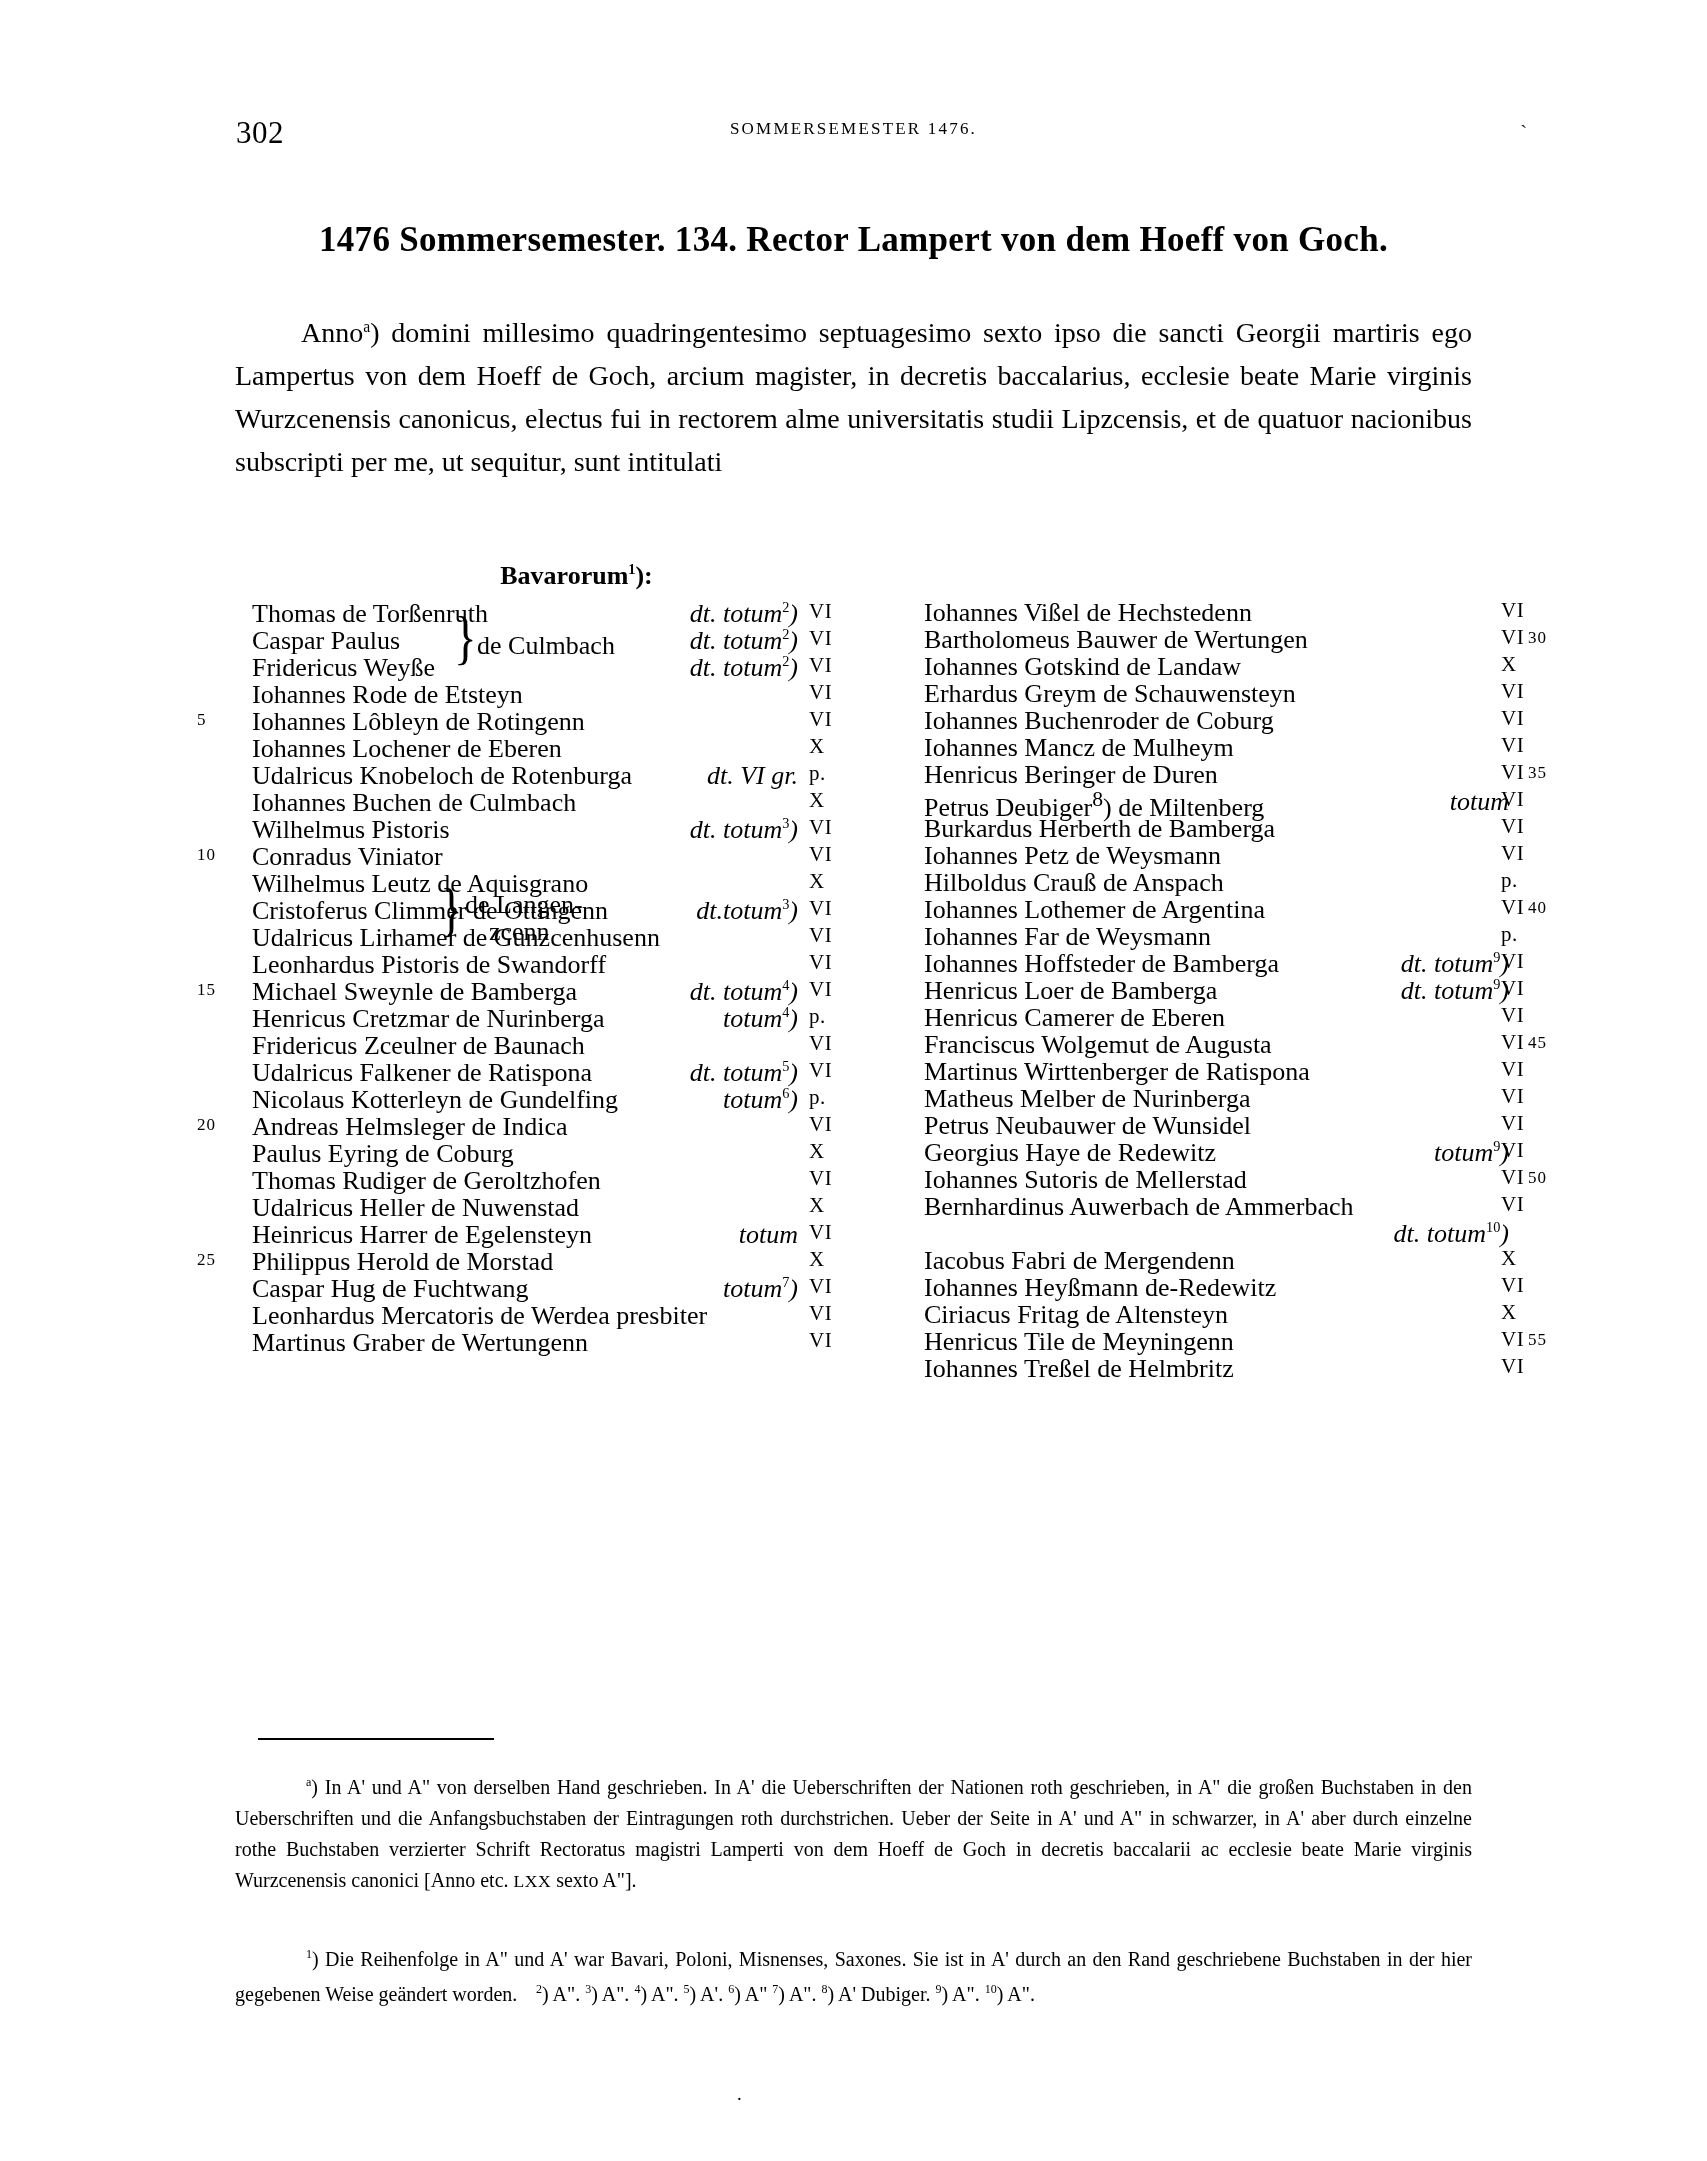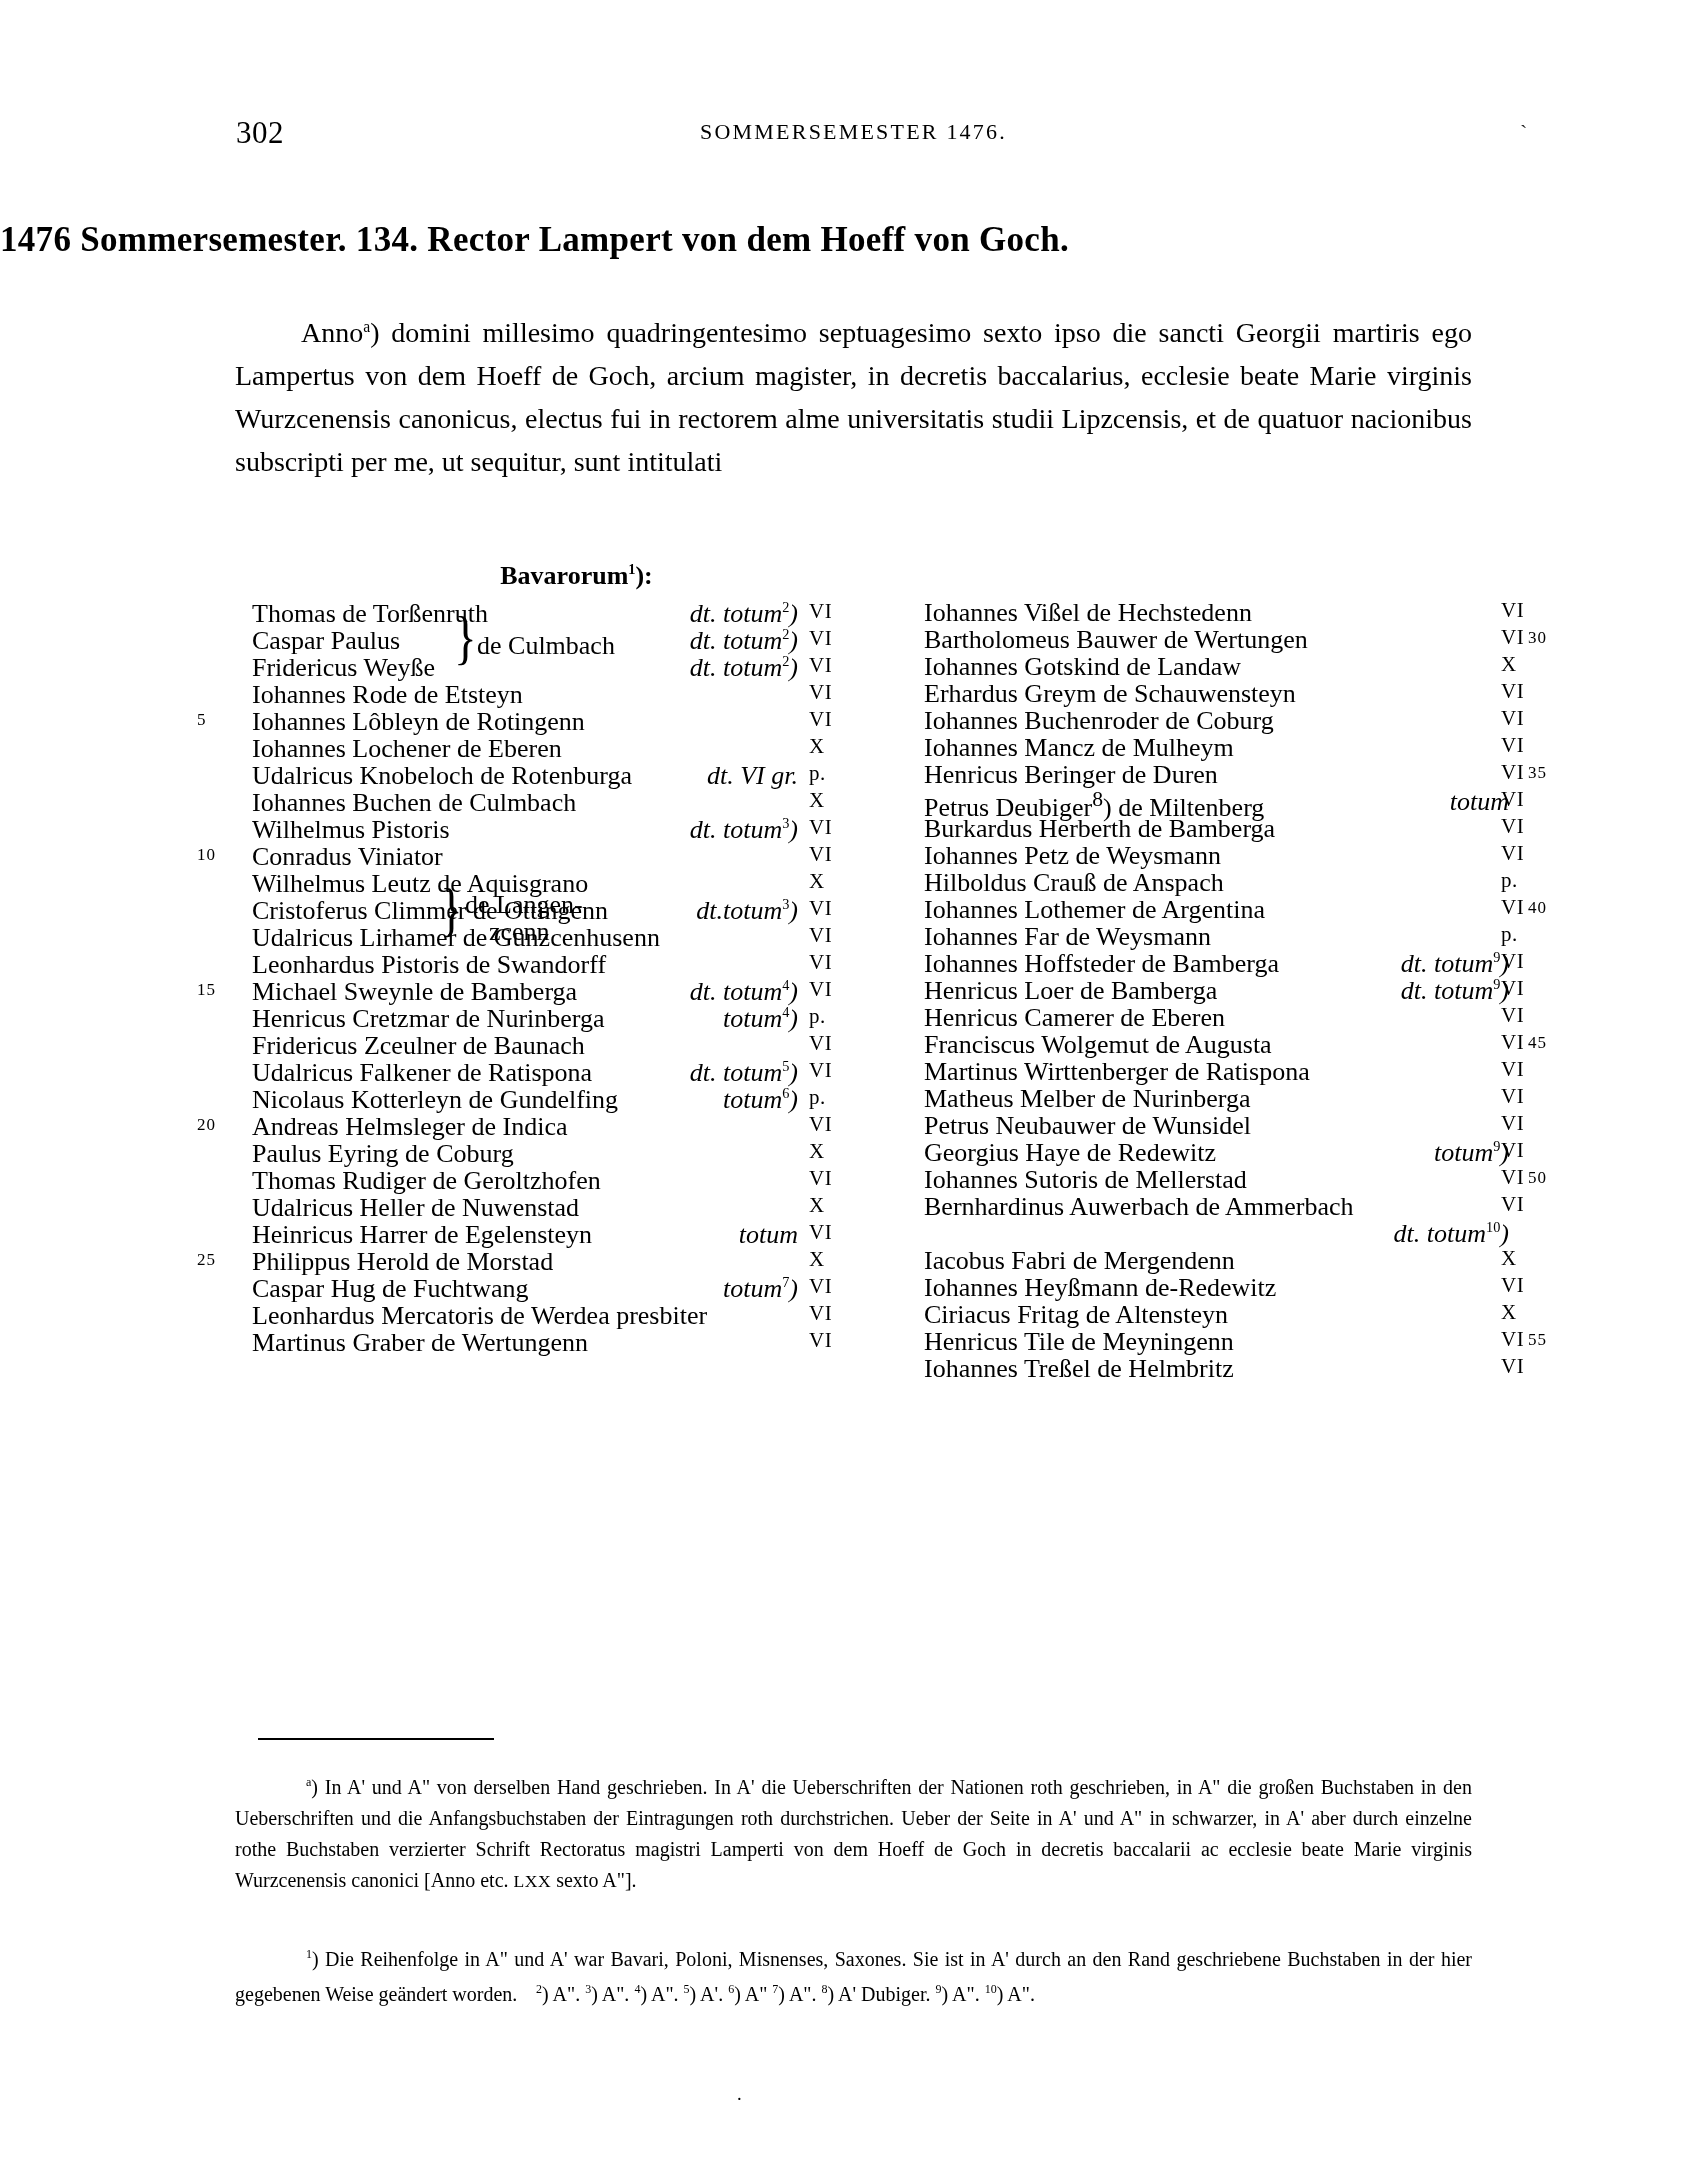--- a/index.html
+++ b/index.html
@@ -14,30 +14,31 @@
 
   
   .runhead { position:absolute; top:115px; left:0; width:1707px; height:33px; }
   .folio {
     position:absolute; left:236px; top:0;
     font-size:31px; letter-spacing:0.5px;
   }
   .runhead-title {
     position:absolute; left:0; top:4.4px; width:1707px;
     text-align:center;
-    font-size:22px; letter-spacing:2.2px;
+    font-size:17px; letter-spacing:2.2px;
   }
   .tickmark {
     position:absolute; left:1520px; top:120px;
     font-size:22px; color:#222;
   }
 
   
   .headline {
     position:absolute; left:0; top:220px; width:1707px;
+    text-align:center;
     font-size:35px; font-weight:bold;
     letter-spacing:0.3px;
   }
 
   
   .intro {
     position:absolute; left:235px; top:305px; width:1237px;
     font-size:28px; line-height:43px;
     text-align:justify;
     text-indent:66px;

